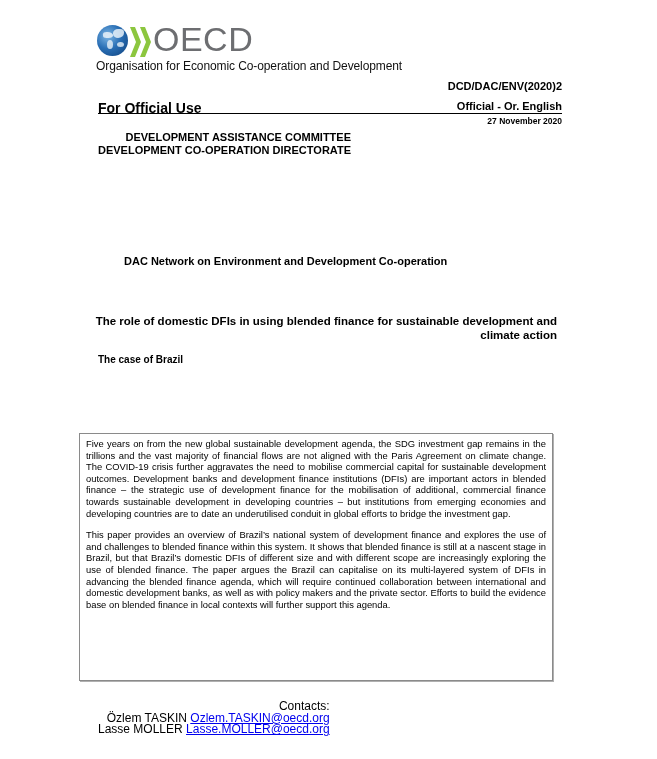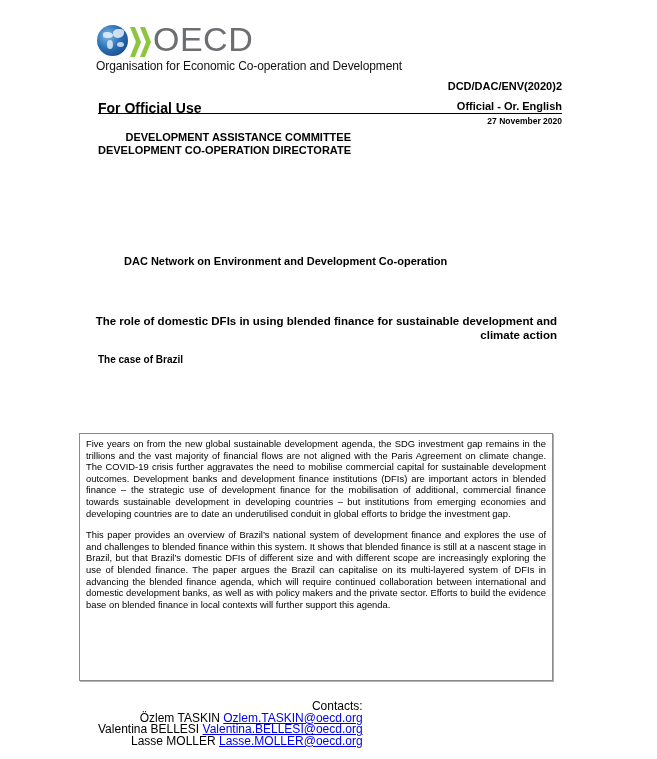--- a/index.html
+++ b/index.html
@@ -70,20 +70,16 @@
   <p style="margin-bottom:0">This paper provides an overview of Brazil’s national system of development finance and explores the use of and challenges to blended finance within this system. It shows that blended finance is still at a nascent stage in Brazil, but that Brazil’s domestic DFIs of different size and with different scope are increasingly exploring the use of blended finance. The paper argues the Brazil can capitalise on its multi-layered system of DFIs in advancing the blended finance agenda, which will require continued collaboration between international and domestic development banks, as well as with policy makers and the private sector. Efforts to build the evidence base on blended finance in local contexts will further support this agenda.</p>
 </div>
 
 <div class="abs contacts">
   <div>Contacts:</div>
   <div>
     <span>Özlem TASKIN</span>
     <a>Ozlem.TASKIN@oecd.org</a>
   </div>
   <div>
-    <span>Valentina BELLESI</span>
-    <a>Valentina.BELLESI@oecd.org</a>
-  </div>
-  <div>
     <span>Lasse MOLLER</span>
     <a>Lasse.MOLLER@oecd.org</a>
   </div>
 </div>
 
 </body></html>

